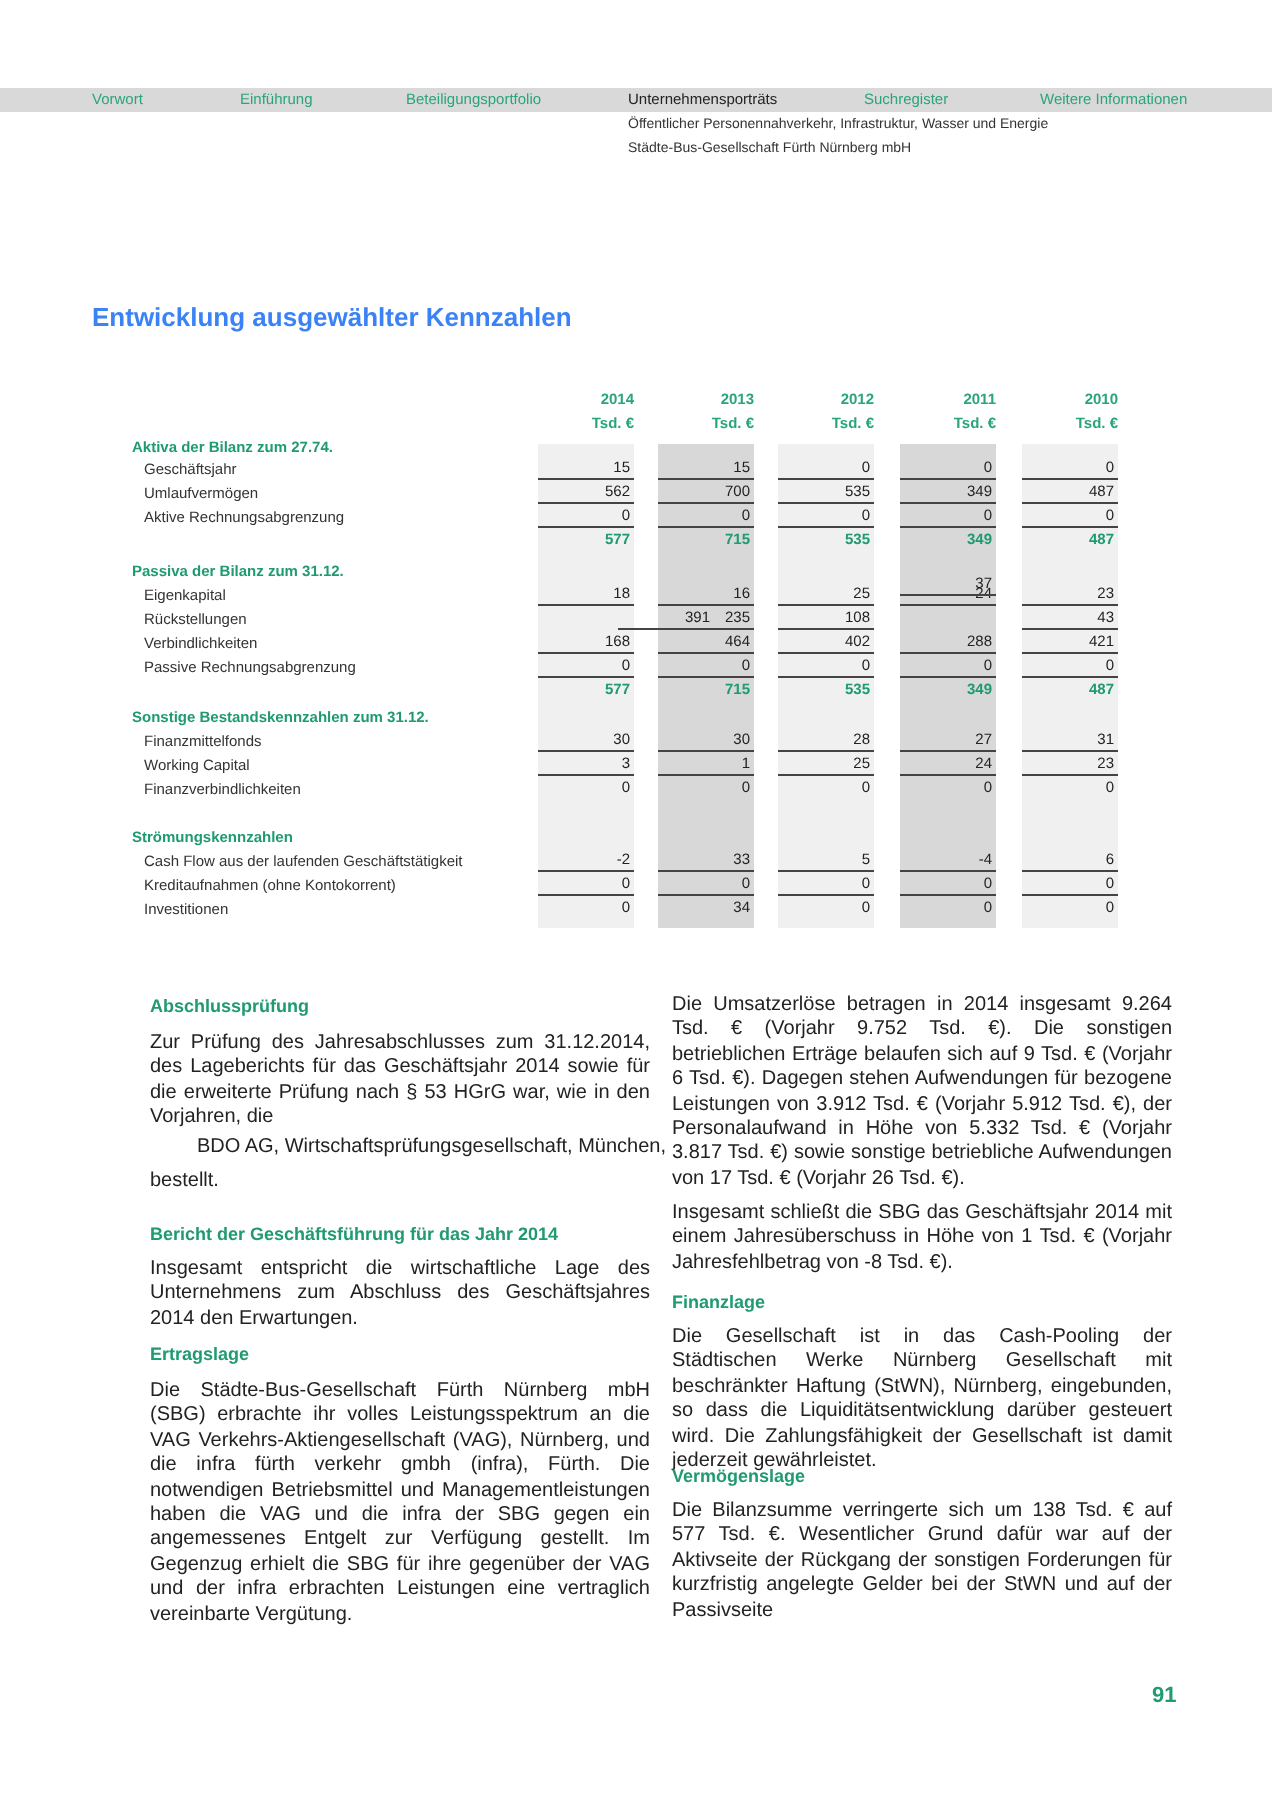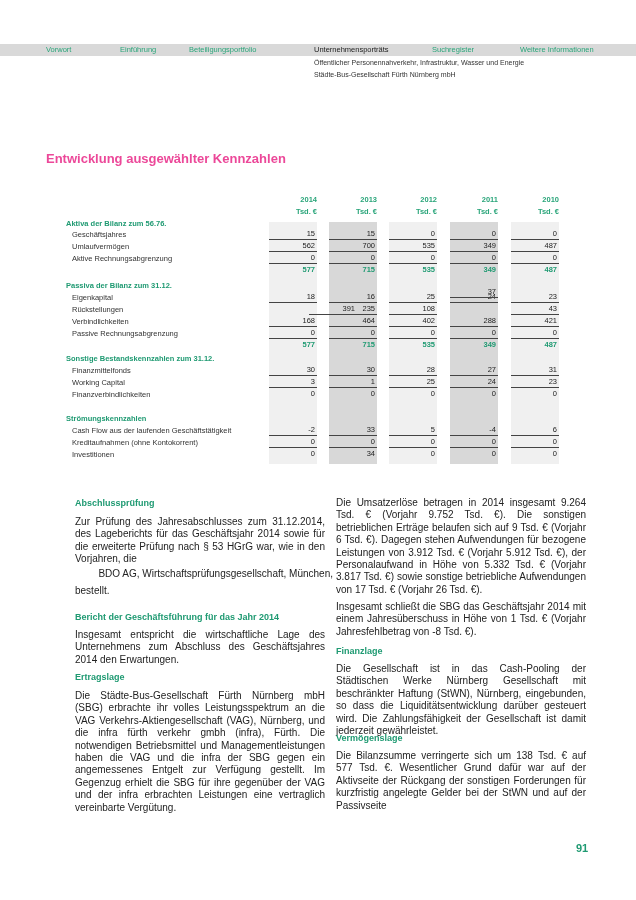--- a/index.html
+++ b/index.html
@@ -2,41 +2,41 @@
 <html><head>
 <meta charset="utf-8">
 <style>
   html, body { margin:0; padding:0; }
   body { width:636px; height:900px; background:#ffffff; position:relative; overflow:hidden;
          font-family:"Liberation Sans", sans-serif; color:#222; }
   .navbar { position:absolute; left:0; top:44px; width:636px; height:12px; background:#d9d9d9; }
   .nav-item { position:absolute; top:0; font-size:7.5px; line-height:12px; color:#2aa57a; white-space:nowrap; }
   .nav-item.active { color:#222; }
   .sub { position:absolute; left:314px; font-size:7px; color:#333; white-space:nowrap; }
-  .title { position:absolute; left:46px; top:151px; font-size:13px; font-weight:bold; color:#ec4899; white-space:nowrap; }
+  .title { position:absolute; left:46px; top:151px; font-size:13px; font-weight:bold; color:#3b82f6; white-space:nowrap; }
   .colbg { position:absolute; top:222px; height:242px; width:48px; }
   .colbg.light { background:#f0f0f0; }
   .colbg.dark { background:#d8d8d8; }
   .yearhdr { position:absolute; width:48px; text-align:right; font-size:7.5px; font-weight:bold; color:#2aa57a; }
   .sec-label { position:absolute; left:66px; font-size:7.5px; font-weight:bold; color:#1f9a72; white-space:nowrap; }
   .row-label { position:absolute; left:72px; font-size:7.5px; color:#333; white-space:nowrap; }
   .cell { position:absolute; width:46px; text-align:right; font-size:7.5px; color:#222; height:11px; line-height:11px; padding-right:2px; }
   .cell.total { color:#1f9a72; font-weight:bold; }
   .cell.ul { border-bottom:1.5px solid #444; }
   .txt { position:absolute; font-size:10px; line-height:12.4px; color:#222; text-align:justify; }
   .h2 { position:absolute; font-size:9px; font-weight:bold; color:#1f9a72; white-space:nowrap; }
   .pagenum { position:absolute; left:576px; top:842px; font-size:11px; font-weight:bold; color:#1f9a72; }
 </style>
 </head>
 <body>
 
 <div class="navbar">
   <span class="nav-item" style="left:46px">Vorwort</span>
   <span class="nav-item" style="left:120px">Einführung</span>
-  <span class="nav-item" style="left:189px">Beteiligungsportfolio</span>
+  <span class="nav-item" style="left:203px">Beteiligungsportfolio</span>
   <span class="nav-item active" style="left:314px">Unternehmensporträts</span>
   <span class="nav-item" style="left:432px">Suchregister</span>
   <span class="nav-item" style="left:520px">Weitere Informationen</span>
 </div>
 <div class="sub" style="top:59px">Öffentlicher Personennahverkehr, Infrastruktur, Wasser und Energie</div>
 <div class="sub" style="top:71px">Städte-Bus-Gesellschaft Fürth Nürnberg mbH</div>
 
 <div class="title">Entwicklung ausgewählter Kennzahlen</div>
 
 <div class="colbg light" style="left:269px"></div>
@@ -49,22 +49,22 @@
 <div class="yearhdr" style="left:329px;top:195px">2013</div>
 <div class="yearhdr" style="left:389px;top:195px">2012</div>
 <div class="yearhdr" style="left:450px;top:195px">2011</div>
 <div class="yearhdr" style="left:511px;top:195px">2010</div>
 <div class="yearhdr" style="left:269px;top:207px">Tsd. €</div>
 <div class="yearhdr" style="left:329px;top:207px">Tsd. €</div>
 <div class="yearhdr" style="left:389px;top:207px">Tsd. €</div>
 <div class="yearhdr" style="left:450px;top:207px">Tsd. €</div>
 <div class="yearhdr" style="left:511px;top:207px">Tsd. €</div>
 
-<div class="sec-label" style="top:219px">Aktiva der Bilanz zum 56.76.</div>
-<div class="row-label" style="top:230px">Geschäftsjahres</div>
+<div class="sec-label" style="top:219px">Aktiva der Bilanz zum 27.74.</div>
+<div class="row-label" style="top:230px">Geschäftsjahr</div>
 <div class="row-label" style="top:242px">Umlaufvermögen</div>
 <div class="row-label" style="top:254px">Aktive Rechnungsabgrenzung</div>
 
 <div class="sec-label" style="top:281px">Passiva der Bilanz zum 31.12.</div>
 <div class="row-label" style="top:293px">Eigenkapital</div>
 <div class="row-label" style="top:305px">Rückstellungen</div>
 <div class="row-label" style="top:317px">Verbindlichkeiten</div>
 <div class="row-label" style="top:329px">Passive Rechnungsabgrenzung</div>
 
 <div class="sec-label" style="top:354px">Sonstige Bestandskennzahlen zum 31.12.</div>

